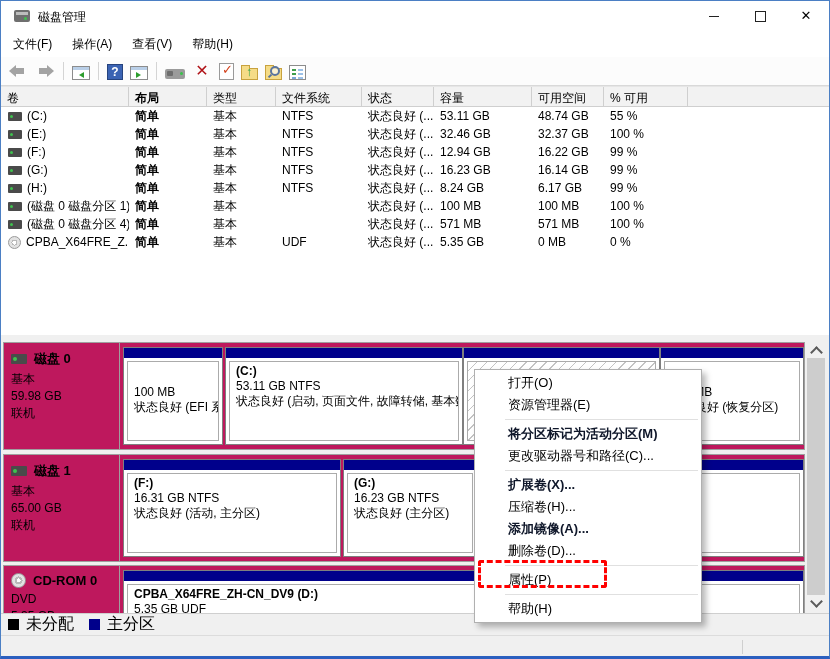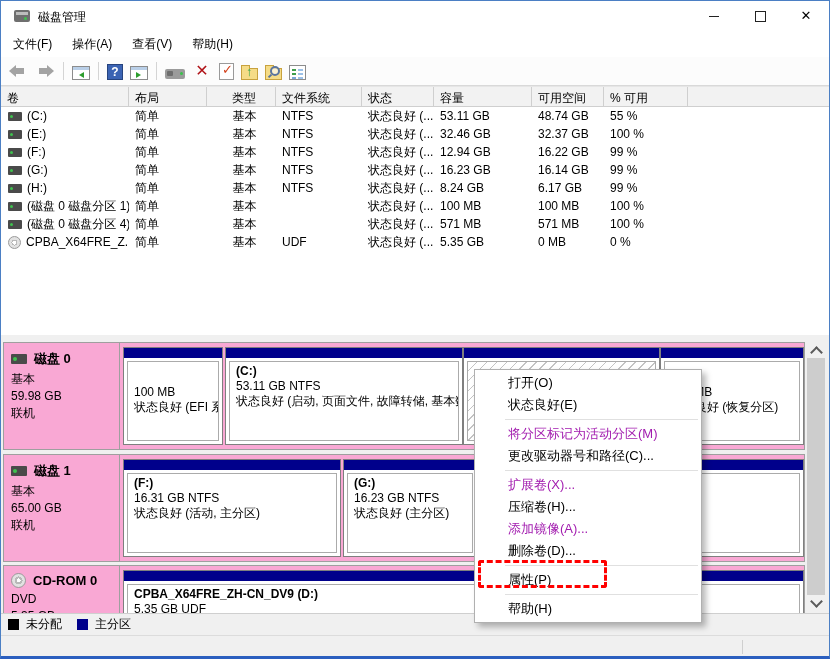--- a/index.html
+++ b/index.html
@@ -44,34 +44,34 @@
   .folder .up{position:absolute;left:4px;top:-4px;color:#1f9e3e;font-weight:bold;font-size:12px;line-height:14px;}
   .folder .mag{position:absolute;right:1px;top:-3px;width:6px;height:6px;border:2px solid #5b759e;border-radius:50%;background:rgba(255,255,255,.6);}
   .folder .mag::after{content:"";position:absolute;left:-3px;top:6px;width:2px;height:4px;background:#5b759e;transform:rotate(45deg);}
   .list-ic{width:17px;height:15px;background:#fff;border:1px solid #8c8c8c;margin-top:2px;position:relative;box-sizing:border-box;}
   .list-ic::before{content:"";position:absolute;left:2px;top:3px;width:4px;height:2px;background:#3f9e4c;box-shadow:0 4px 0 #3f9e4c,0 8px 0 #7ba7d7;}
   .list-ic::after{content:"";position:absolute;left:8px;top:3px;width:5px;height:2px;background:#9cc1e8;box-shadow:0 4px 0 #9cc1e8,0 8px 0 #9cc1e8;}
   
   .listview{position:absolute;top:85px;left:0;right:0;height:249px;background:#fff;overflow:hidden;}
   .lv-header{display:flex;height:21px;background:#f2f2f2;border-top:1px solid #e6e6e6;border-bottom:1px solid #cfcfcf;box-sizing:border-box;}
   .hc{border-right:1px solid #cfcfcf;padding:3px 0 0 6px;font-size:12px;box-sizing:border-box;white-space:nowrap;overflow:hidden;}
-  .c0{width:128px;}.c1{width:78px;}.c2{width:69px;text-align:center;}.c3{width:86px;}.c4{width:72px;}
+  .c0{width:128px;}.c1{width:78px;font-weight:bold;}.c2{width:69px;}.c3{width:86px;}.c4{width:72px;}
   .c5{width:98px;}.c6{width:72px;}.c7{width:84px;}.c8{flex:1;border-right:none;}
   .vrow{display:flex;height:18px;align-items:center;font-size:12px;}
   .vrow:first-child{margin-top:2px;}
   .vc{padding-left:6px;box-sizing:border-box;white-space:nowrap;overflow:hidden;height:18px;line-height:18px;}
   .vc.name{display:flex;align-items:center;gap:5px;padding-left:7px;}
   .vol-ico{width:14px;height:9px;background:#4a4a4a;border-radius:1px;position:relative;flex:none;}
   .vol-ico::after{content:"";position:absolute;left:2px;top:3px;width:3px;height:3px;background:#3ec24e;border-radius:50%;}
   .disc-ico{width:11px;height:11px;border-radius:50%;border:1px solid #9a9a9a;flex:none;
             background:radial-gradient(circle at 50% 50%, #fff 0 2px, #b9b9b9 2px 3px, #e2e2e2 3px 6px);}
   
   .splitter{position:absolute;top:334px;left:0;right:0;height:4px;background:#f0f0f0;}
   .graph{position:absolute;top:338px;left:0;right:0;height:274px;background:#f0f0f0;overflow:hidden;}
-  .diskrow{position:absolute;left:2px;width:802px;height:108px;border:1px solid #9f9f9f;background:#f9a8d4;box-sizing:border-box;}
+  .diskrow{position:absolute;left:2px;width:802px;height:108px;border:1px solid #9f9f9f;background:#be185d;box-sizing:border-box;}
   .dlabel{position:absolute;left:0;top:0;bottom:0;width:116px;border-right:1px solid #9f9f9f;padding:7px 0 0 7px;box-sizing:border-box;overflow:hidden;}
   .dname{display:flex;gap:7px;align-items:center;font-size:13px;font-weight:bold;margin-bottom:3px;}
   .dline{font-size:12px;line-height:17px;}
   .disk-ico{width:16px;height:10px;background:#4a4a4a;border-radius:1px;position:relative;flex:none;}
   .disk-ico::after{content:"";position:absolute;left:2px;top:3px;width:4px;height:4px;background:#3ec24e;border-radius:50%;}
   .cd-ico{width:13px;height:13px;border-radius:50%;border:1px solid #9a9a9a;flex:none;
           background:radial-gradient(circle at 50% 50%, #fff 0 2px, #b9b9b9 2px 4px, #e2e2e2 4px 7px);}
   .part{position:absolute;top:4px;bottom:4px;background:#fff;border:1px solid #7f7f7f;box-sizing:border-box;overflow:hidden;}
   .pband{height:10px;background:var(--navy,#00008B);}
   .pinner{position:absolute;left:3px;right:3px;top:13px;bottom:3px;border:1px solid #ababab;background:#fff;overflow:hidden;padding:2px 0 0 6px;box-sizing:border-box;}
@@ -81,31 +81,31 @@
   .mt21{margin-top:21px;}
   
   .vscroll{position:absolute;right:2px;top:2px;width:22px;height:270px;background:#f0f0f0;}
   .sarr{position:absolute;left:0;width:22px;height:17px;}
   .sarr.up{top:0;}.sarr.down{bottom:0;}
   .chev{position:absolute;left:7px;width:7px;height:7px;border-top:2px solid #5a5a5a;border-right:2px solid #5a5a5a;}
   .up .chev{top:7px;transform:rotate(-45deg);}
   .down .chev{top:3px;transform:rotate(135deg);}
   .sthumb{position:absolute;left:2px;right:2px;top:17px;height:237px;background:#cdcdcd;}
   
-  .legendbar{position:absolute;top:612px;left:0;right:0;height:22px;background:#f0f0f0;border-top:1px solid #cfcfcf;display:flex;align-items:center;gap:7px;padding-left:7px;font-size:12px;box-sizing:border-box;}
+  .legendbar{position:absolute;top:612px;left:0;right:0;height:22px;background:#f0f0f0;border-top:1px solid #cfcfcf;display:flex;align-items:center;gap:7px;padding-left:7px;font-size:16px;box-sizing:border-box;}
   .lg-sq{width:11px;height:11px;flex:none;}
   .lg-unalloc{background:var(--unalloc,#000);}
   .lg-primary{background:var(--navy,#00008B);margin-left:8px;}
   .statusbar{position:absolute;top:634px;left:0;right:0;height:22px;background:#f0f0f0;border-top:1px solid #dcdcdc;}
   .sb-div{position:absolute;left:741px;top:4px;bottom:4px;width:1px;background:#cfcfcf;}
   
   .ctxmenu{position:absolute;left:473px;top:368px;width:228px;background:#fff;border:1px solid #b0b0b0;
            box-shadow:4px 4px 6px rgba(0,0,0,.28);padding:2px 0;z-index:50;box-sizing:border-box;}
   .mi{height:22px;line-height:22px;padding-left:33px;font-size:13px;white-space:nowrap;overflow:hidden;}
-  .mi.disabled{color:#a21caf;}
+  .mi.disabled{color:#0f172a;font-weight:bold;}
   .msep{height:1px;background:#e0e0e0;margin:3px 3px 3px 30px;}
   .annot{position:absolute;left:477px;top:559px;width:129px;height:28px;border:3px dashed var(--annot,#f00);border-radius:3px;z-index:60;box-sizing:border-box;}
 </style>
 </head>
 <body>
 
 <div class="win">
 
   <div class="titlebar">
     <span class="title-ico"></span>
@@ -377,21 +377,21 @@
     <span class="lg-sq lg-primary"></span>
     <span>主分区</span>
   </div>
 
   <div class="statusbar">
     <span class="sb-div"></span>
   </div>
 
   <div class="ctxmenu">
     <div class="mi">打开(O)</div>
-    <div class="mi">状态良好(E)</div>
+    <div class="mi">资源管理器(E)</div>
     <div class="msep"></div>
     <div class="mi disabled">将分区标记为活动分区(M)</div>
     <div class="mi">更改驱动器号和路径(C)...</div>
     <div class="msep"></div>
     <div class="mi disabled">扩展卷(X)...</div>
     <div class="mi">压缩卷(H)...</div>
     <div class="mi disabled">添加镜像(A)...</div>
     <div class="mi">删除卷(D)...</div>
     <div class="msep"></div>
     <div class="mi">属性(P)</div>

